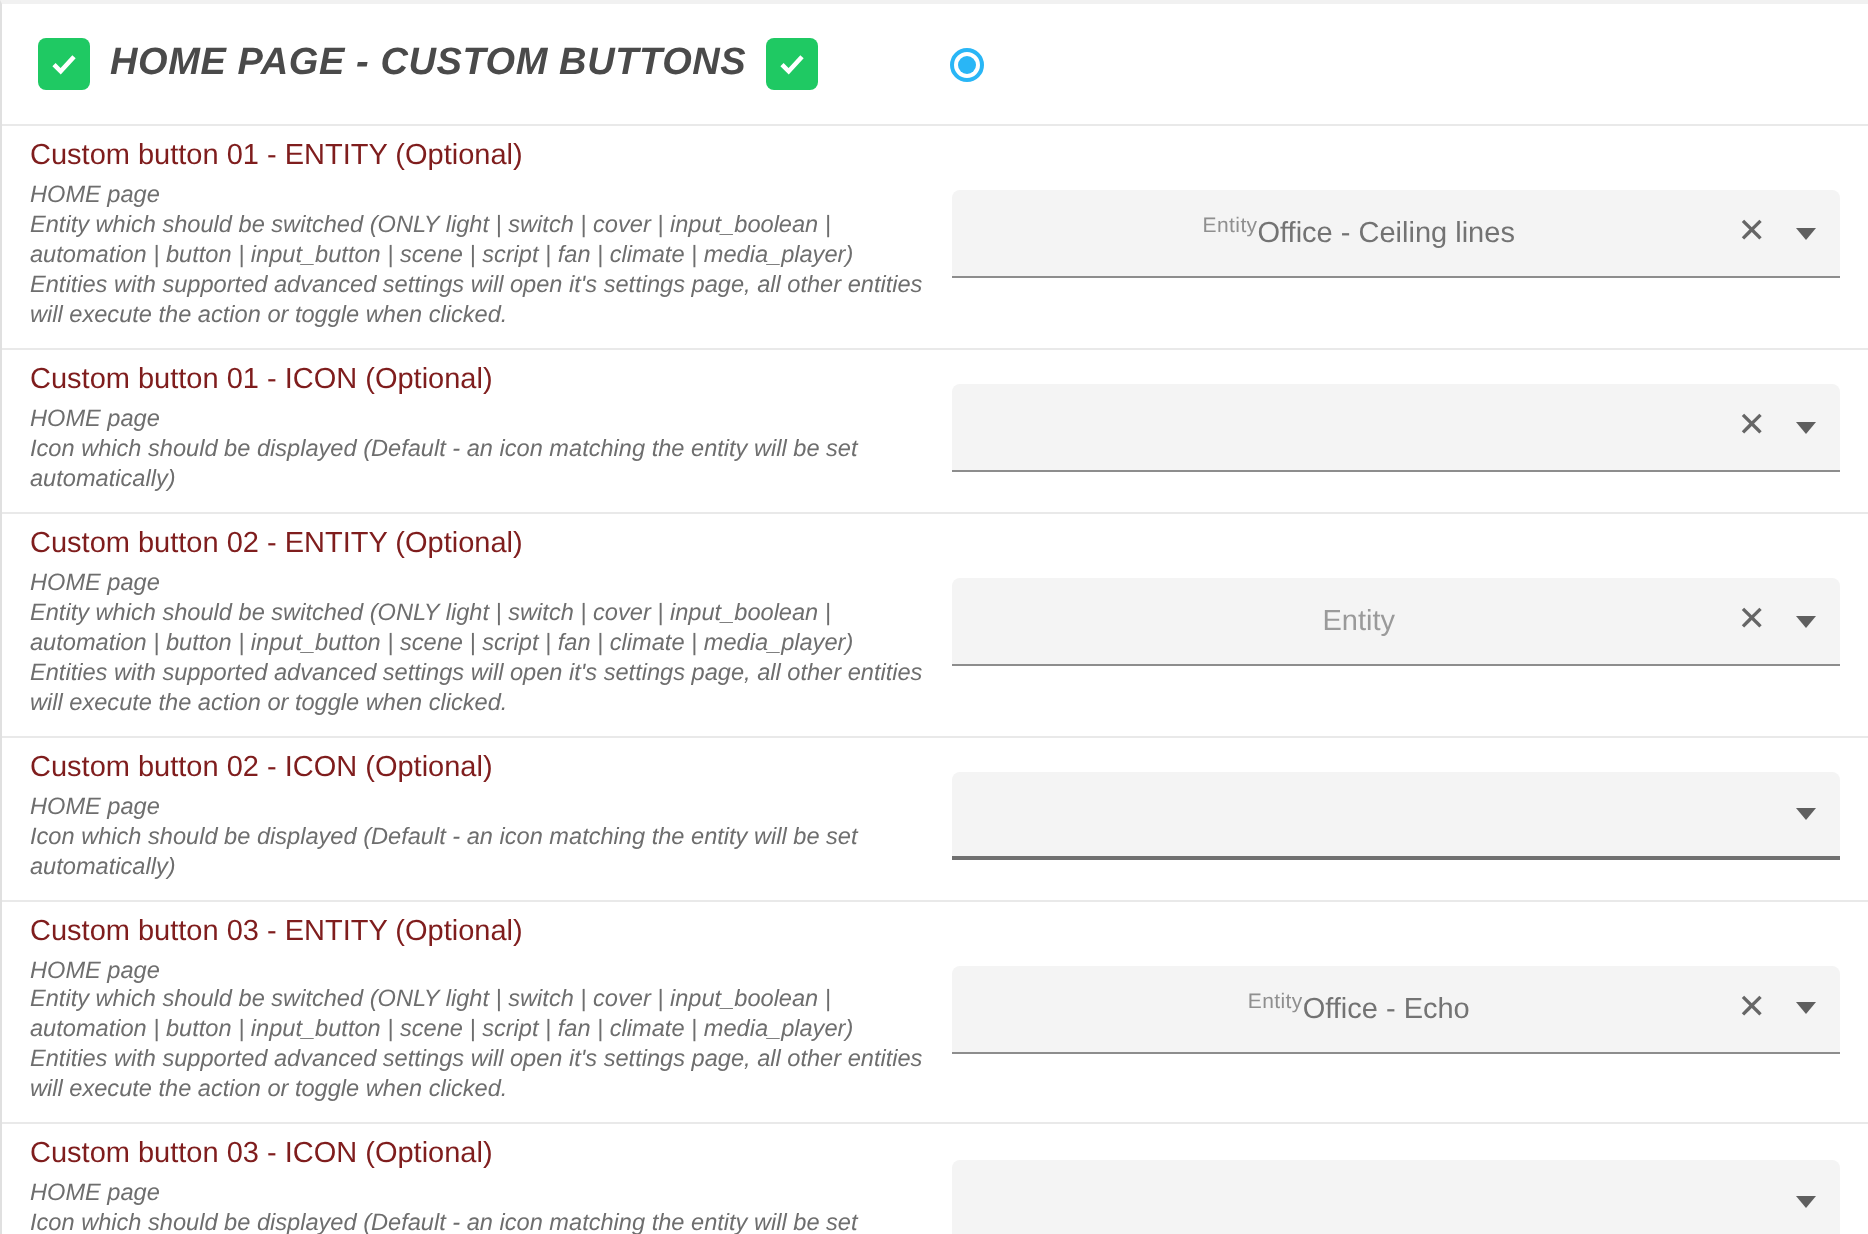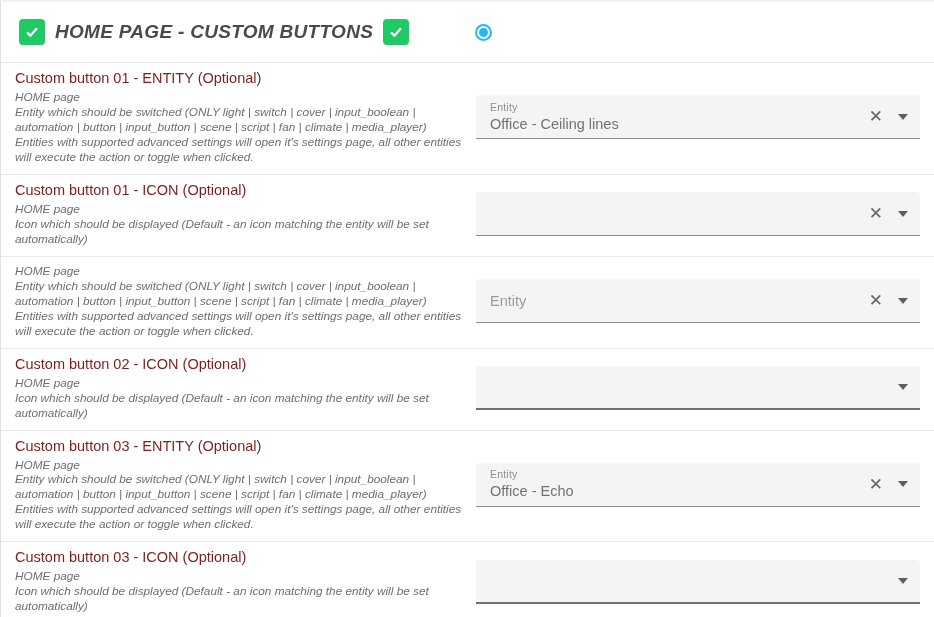--- a/index.html
+++ b/index.html
@@ -69,21 +69,21 @@
     background:#f4f4f4;
     border-radius:4px 4px 0 0;
     border-bottom:1px solid #8d8d8d;
     display:flex; align-items:center;
     padding:0 12px 0 14px;
     cursor:pointer;
   }
   .field-thick { border-bottom:2px solid #707070; }
   .field-text {
     flex:1;
-    display:flex; flex-direction:column; justify-content:center;
+    display:flex; flex-direction:row; justify-content:center;
     min-width:0;
   }
   .field-label {
     font-size:10.5px; color:#8f8f8f; letter-spacing:0.2px;
     line-height:1.25;
   }
   .field-value {
     font-size:14.5px; color:#737373;
     line-height:1.25; margin-top:1px;
   }
@@ -156,20 +156,21 @@
       </div>
       <span class="clear-icon">✕</span>
       <span class="arrow-icon">
           <i class="tri"></i>
         </span>
     </div>
   </div>
 
   <div class="row">
     <div class="row-text">
+      <div class="row-title">Custom button 02 - ENTITY (Optional)</div>
       <div class="row-desc">HOME page
 Entity which should be switched (ONLY light | switch | cover | input_boolean | automation | button | input_button | scene | script | fan | climate | media_player)
 Entities with supported advanced settings will open it's settings page, all other entities will execute the action or toggle when clicked.</div>
     </div>
     <div class="field">
       <div class="field-text">
         <span class="field-label"></span>
         <span class="field-value is-placeholder">Entity</span>
       </div>
       <span class="clear-icon">✕</span>

